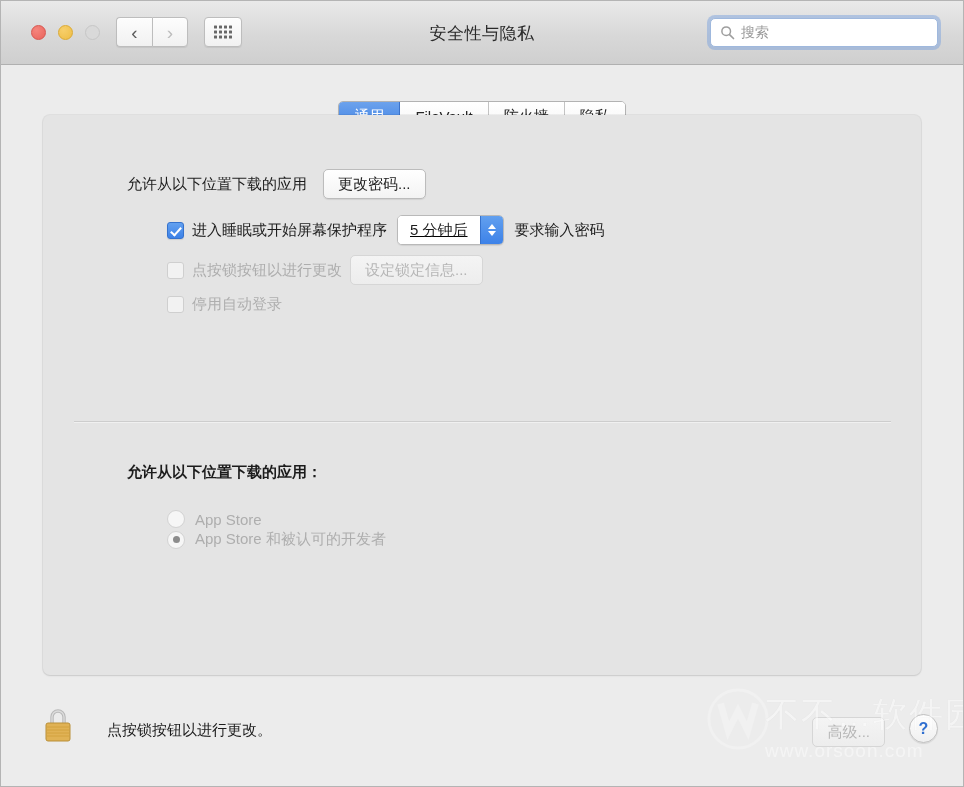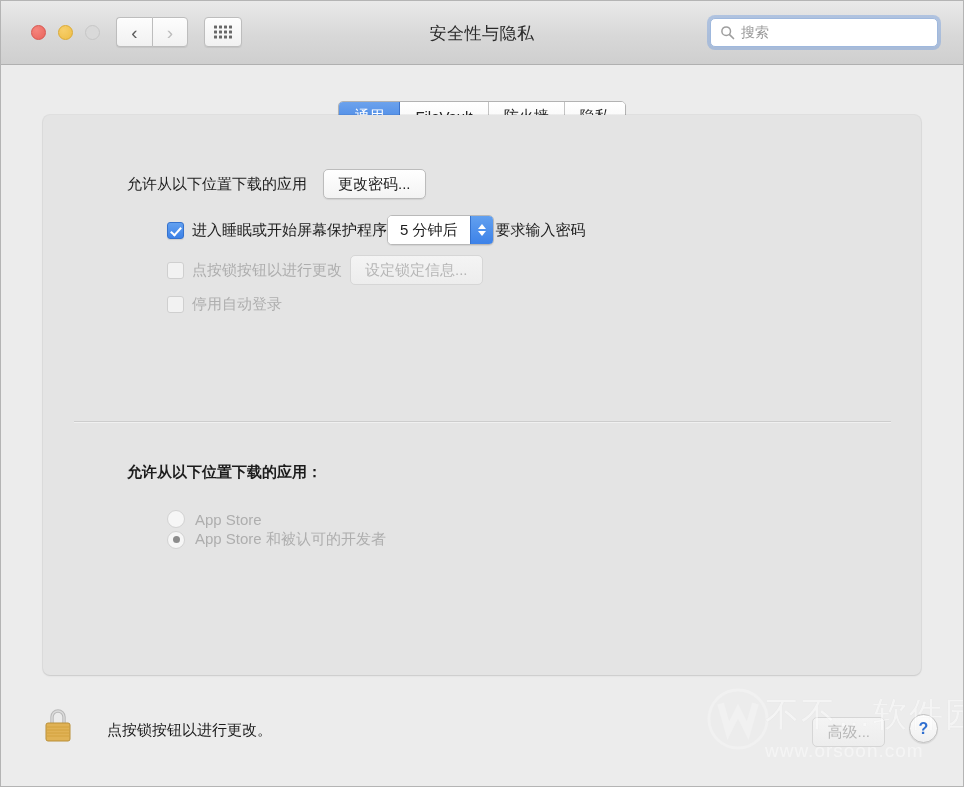--- a/index.html
+++ b/index.html
@@ -330,28 +330,28 @@
   <div id="panel">
 
     <div class="row" style="left:84px; top:54px;">
       <span class="lbl">允许从以下位置下载的应用</span>
       <span class="pushbtn" style="margin-left:16px;">更改密码...</span>
     </div>
 
     <div class="row" style="left:124px; top:100px;">
       <span class="cb on"></span>
       <span class="lbl">进入睡眠或开始屏幕保护程序</span>
-      <span class="selectbox" style="">
+      <span class="selectbox" style="margin-left:10px;text-decoration:underline;">
         <span class="val">5 分钟后</span>
         <span class="stepper">
           <span class="up"></span>
           <span class="down"></span>
         </span>
       </span>
-      <span class="lbl" style="margin-left:2px;">要求输入密码</span>
+      <span class="lbl" style="margin-left:11px;">要求输入密码</span>
     </div>
 
     <div class="row" style="left:124px; top:140px;">
       <span class="cb off"></span>
       <span class="lbl dim">点按锁按钮以进行更改</span>
       <span class="pushbtn disabled" style="margin-left:8px;">设定锁定信息...</span>
     </div>
 
     <div class="row" style="left:124px; top:180px;">
       <span class="cb off"></span>

